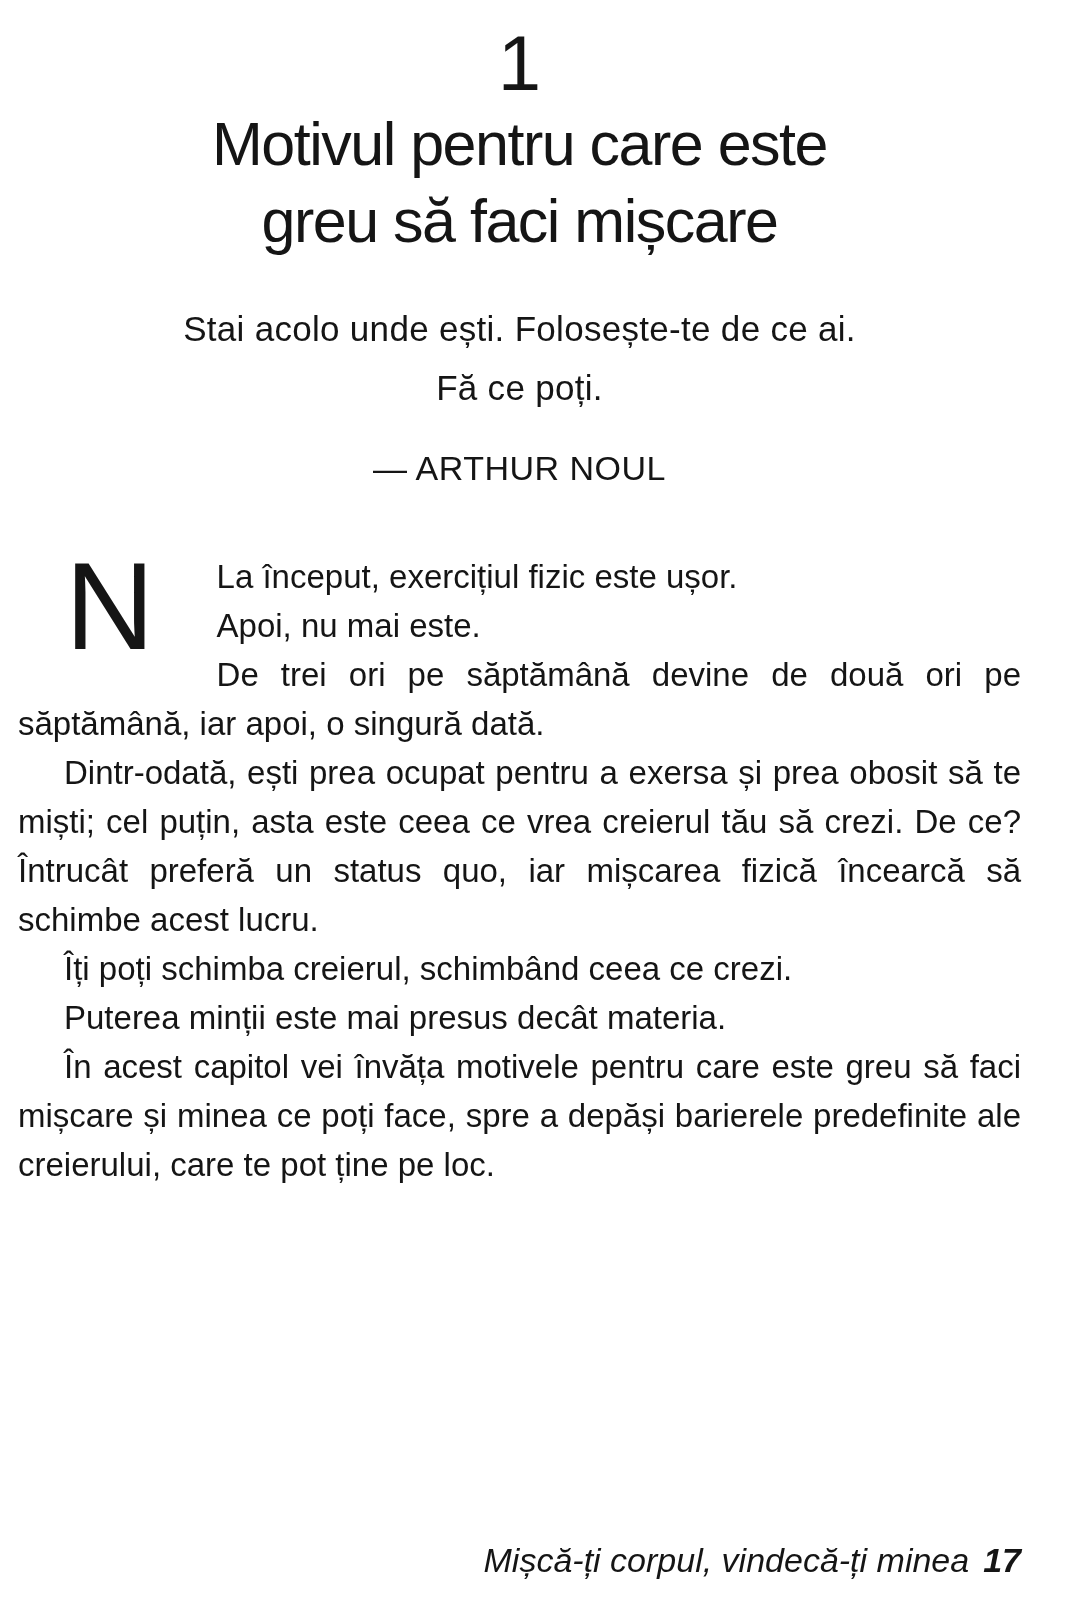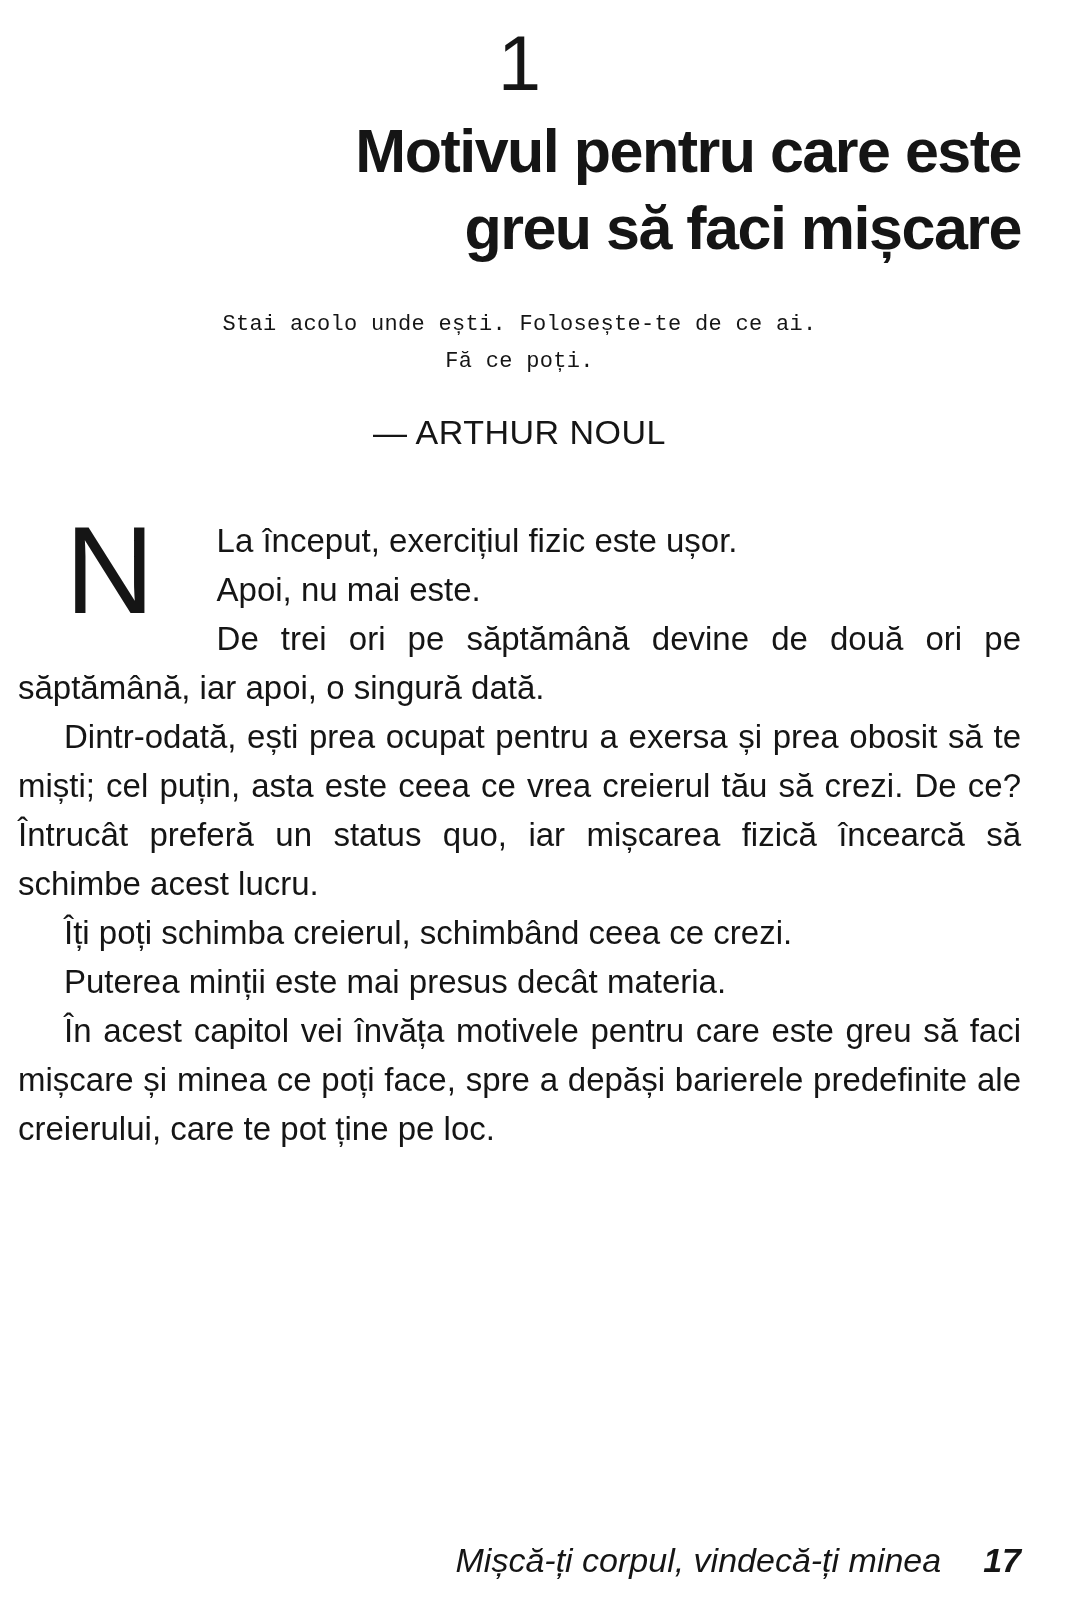--- a/index.html
+++ b/index.html
@@ -17,34 +17,33 @@
     padding: 24px 46px 14px 18px;
   }
   .chapter-number {
     text-align: center;
     font-size: 78px;
     line-height: 1;
     font-weight: 400;
     letter-spacing: 0;
   }
   .chapter-title {
-    text-align: right;
-    font-weight: 700;
+    text-align: center;
+    font-weight: 400;
     font-size: 61px;
     line-height: 1.26;
     letter-spacing: -1.5px;
-    margin-top: 11px;
+    margin-top: 4px;
   }
   .epigraph {
     text-align: center;
-    font-size: 22px;
+    font-size: 35px;
     line-height: 1.68;
     margin-top: 40px;
     letter-spacing: 0.3px;
-    font-family: Liberation Mono, monospace;
   }
   .epigraph-attribution {
     text-align: center;
     font-size: 34px;
     margin-top: 32px;
     letter-spacing: 0.5px;
   }
   .body-text {
     margin-top: 64px;
     font-size: 33px;
@@ -59,21 +58,21 @@
     line-height: 0.78;
     padding-top: 6px;
     margin: 0 16px 0 47px;
     font-weight: 400;
   }
   .page-footer {
     margin-top: auto;
     display: flex;
     justify-content: flex-end;
     align-items: baseline;
-    gap: 42px;
+    gap: 14px;
     font-size: 34px;
     padding-bottom: 6px;
   }
   .running-title { font-style: italic; }
   .page-number { font-weight: 700; font-style: italic; }
 </style>
 </head>
 <body>
 
 <div class="page">

